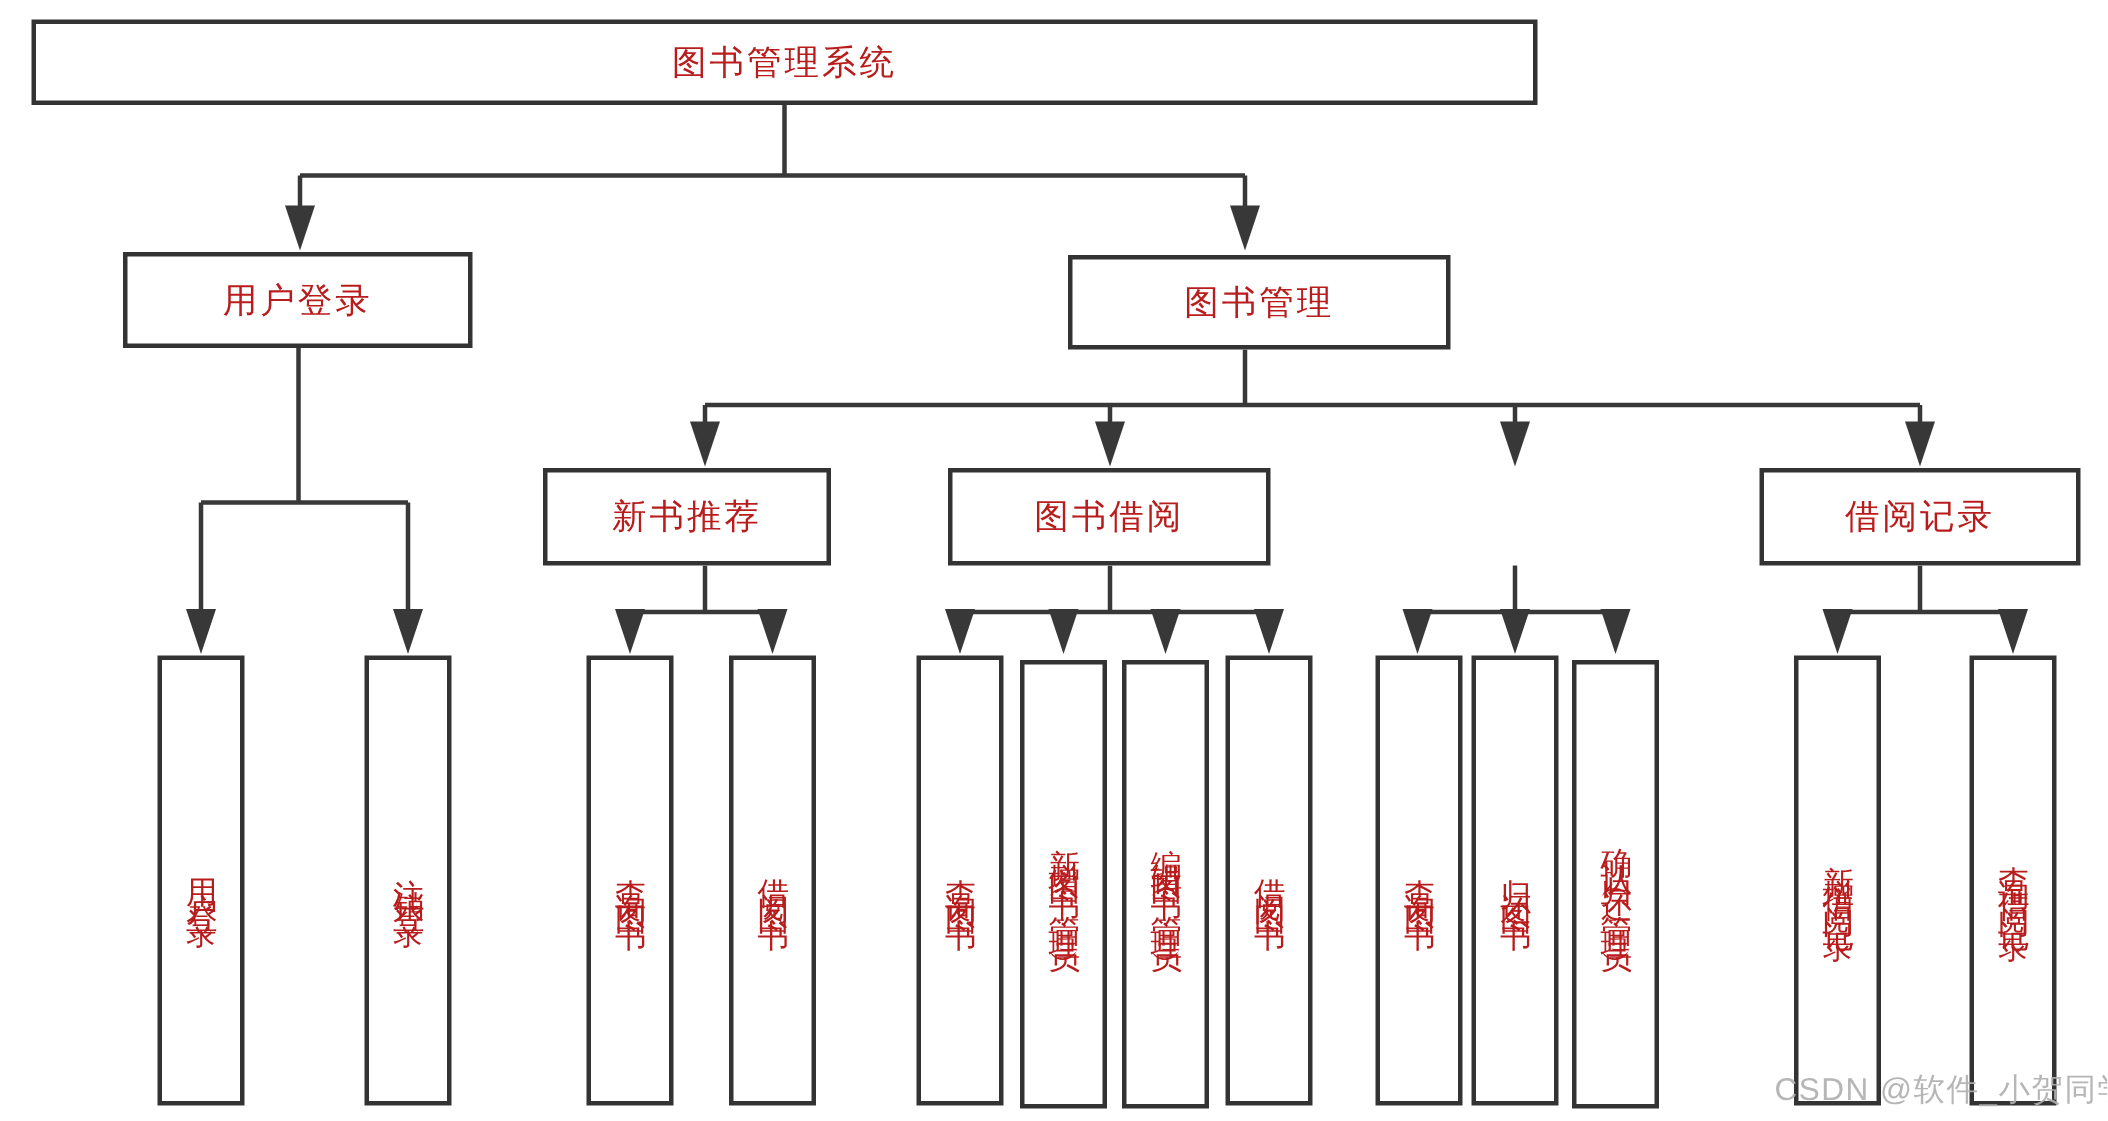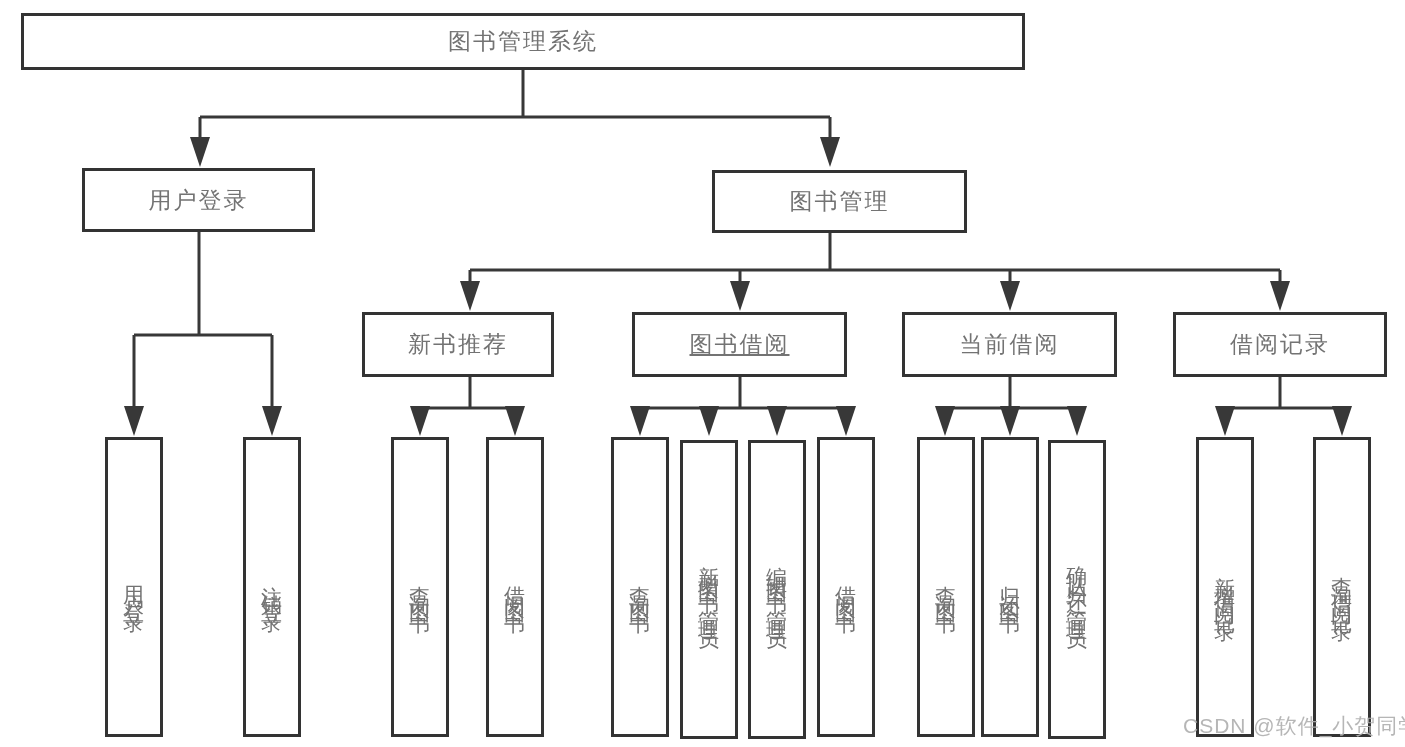--- a/index.html
+++ b/index.html
@@ -14,21 +14,21 @@
   .connectors path{stroke:#383838;stroke-width:3;fill:none;}
   .connectors polygon{fill:#383838;stroke:none;}
   .node{
     position:absolute;
     box-sizing:border-box;
     border:3px solid #333333;
     background:#ffffff;
     display:flex;
     align-items:center;
     justify-content:center;
-    color:#737373;
+    color:#b91c1c;
     z-index:2;
   }
   .hbox{font-size:23px;letter-spacing:2px;white-space:nowrap;}
   .vbox{font-size:21px;}
   .vlabel{
     writing-mode:vertical-rl;
     text-orientation:mixed;
     letter-spacing:9px;
     line-height:1;
     white-space:nowrap;
@@ -83,22 +83,21 @@
     <polygon points="1215,406 1235,406 1225,436"></polygon>
     <polygon points="1332,406 1352,406 1342,436"></polygon>
   </svg>
 
   <div class="node hbox" style="left:21px;top:13px;width:1004px;height:57px;">图书管理系统</div>
 
   <div class="node hbox" style="left:82px;top:168px;width:233px;height:64px;">用户登录</div>
   <div class="node hbox" style="left:712px;top:170px;width:255px;height:63px;">图书管理</div>
 
   <div class="node hbox" style="left:362px;top:312px;width:192px;height:65px;">新书推荐</div>
-  <div class="node hbox" style="left:632px;top:312px;width:215px;height:65px;text-decoration:underline;">图书借阅</div>
-  <div class="node hbox" style="left:902px;top:312px;width:215px;height:65px;">当前借阅</div>
+  <div class="node hbox" style="left:632px;top:312px;width:215px;height:65px;">图书借阅</div>
   <div class="node hbox" style="left:1173px;top:312px;width:214px;height:65px;">借阅记录</div>
 
   <div class="node vbox" style="left:105px;top:437px;width:58px;height:300px;">
     <span class="vlabel">用户登录</span>
   </div>
   <div class="node vbox" style="left:243px;top:437px;width:58px;height:300px;">
     <span class="vlabel">注销登录</span>
   </div>
 
   <div class="node vbox" style="left:391px;top:437px;width:58px;height:300px;">

